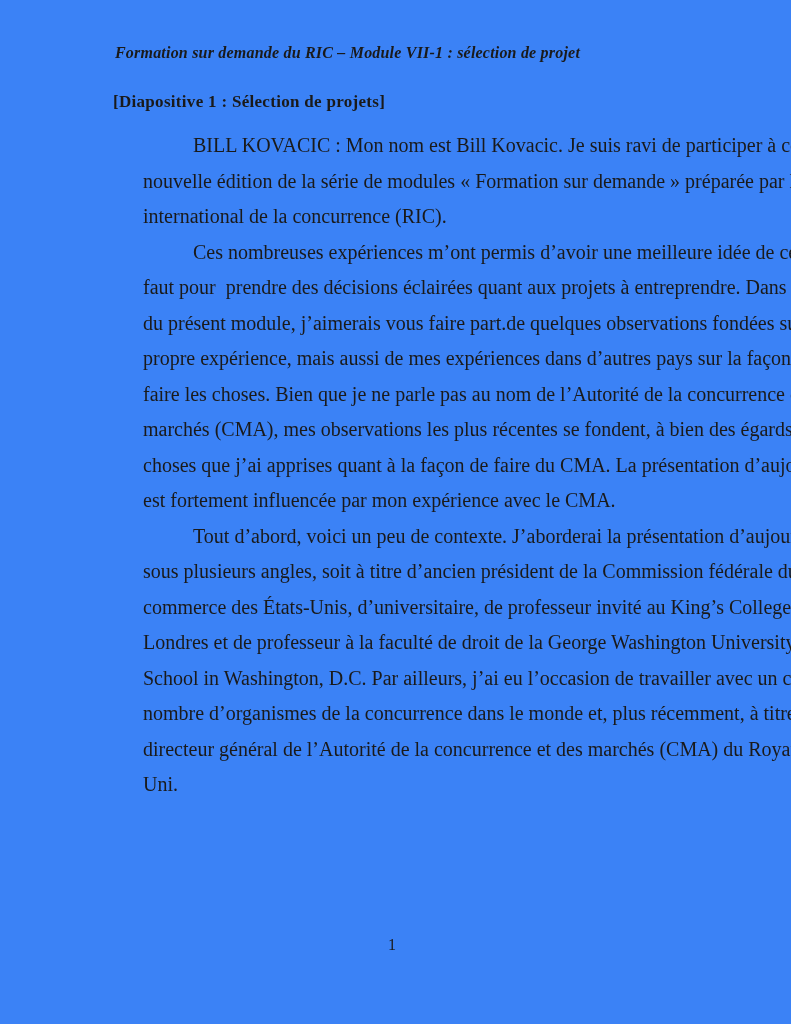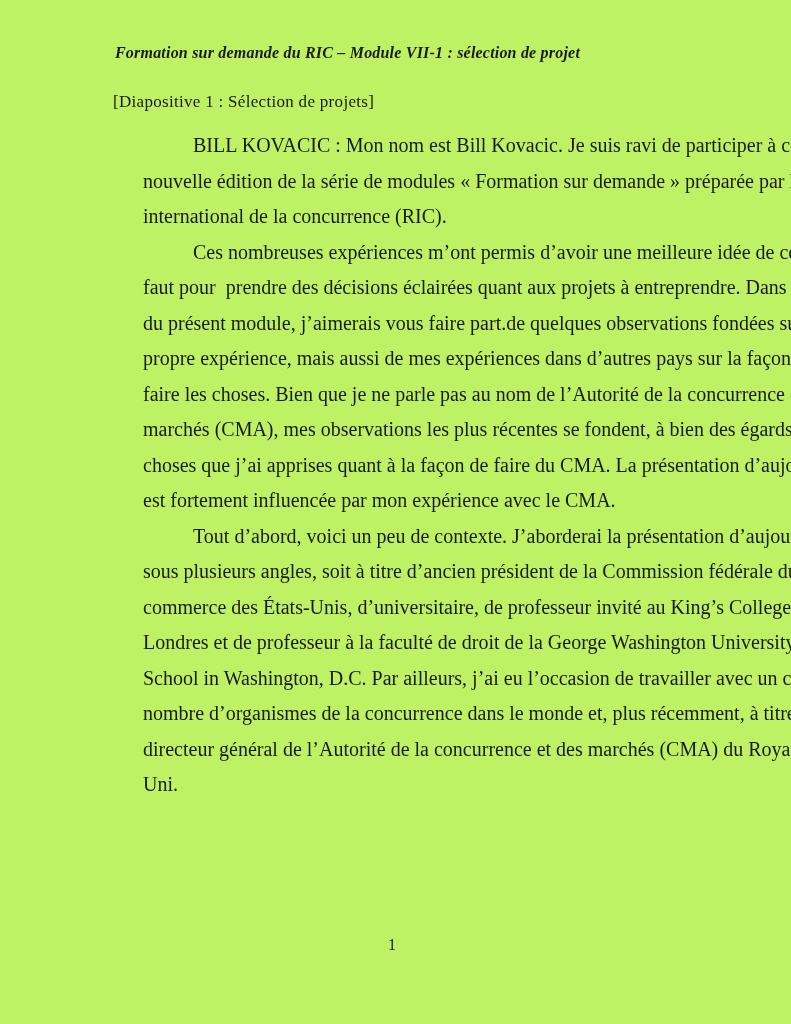--- a/index.html
+++ b/index.html
@@ -4,41 +4,41 @@
 <style>
   html, body {
     margin: 0;
     padding: 0;
     background: #ffffff;
   }
   .page {
     position: relative;
     width: 791px;
     height: 1024px;
-    background: #bef264;
+    background: #3b82f6;
     color: #1a1a1a;
     font-family: "Liberation Serif", serif;
     overflow: hidden;
   }
   .running-header {
     position: absolute;
     left: 115px;
     top: 44px;
     font-size: 16px;
     font-weight: bold;
     font-style: italic;
     letter-spacing: 0.2px;
     white-space: pre;
   }
   .slide-heading {
     position: absolute;
     left: 113px;
     top: 92px;
     font-size: 17px;
-    font-weight: normal;
+    font-weight: bold;
     letter-spacing: 0.3px;
     white-space: pre;
   }
   .body-text {
     position: absolute;
     left: 113px;
     top: 128px;
     width: 600px;
     font-size: 20px;
     line-height: 35.5px;

